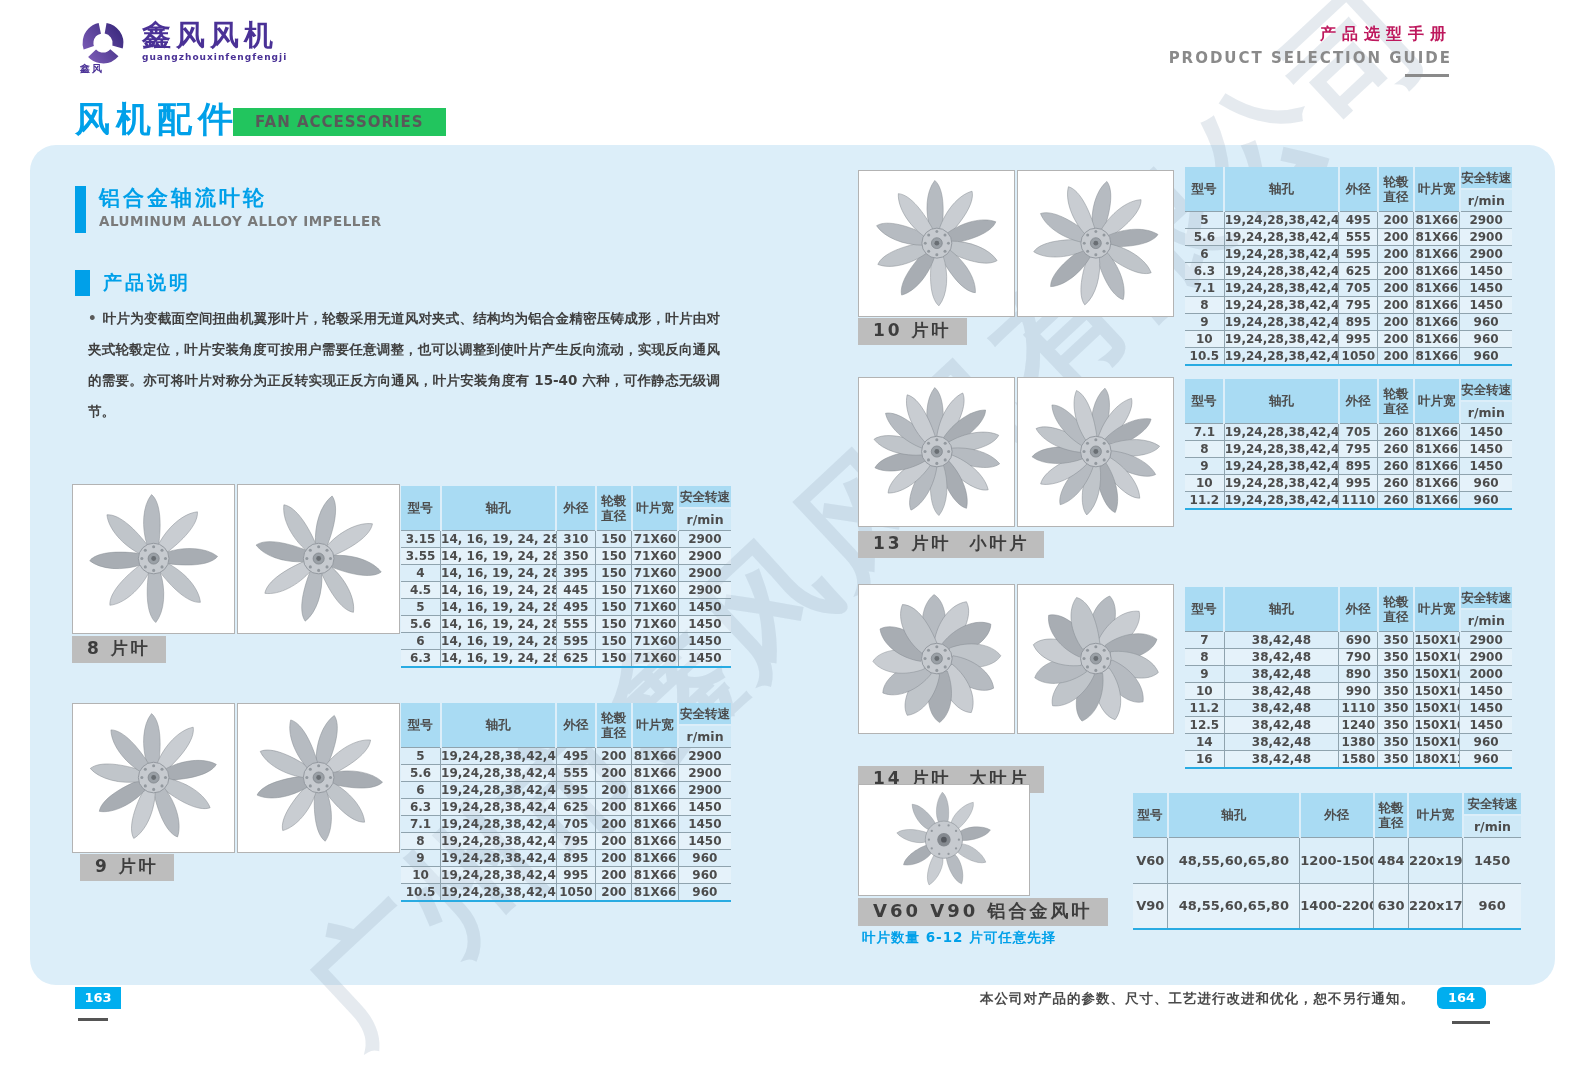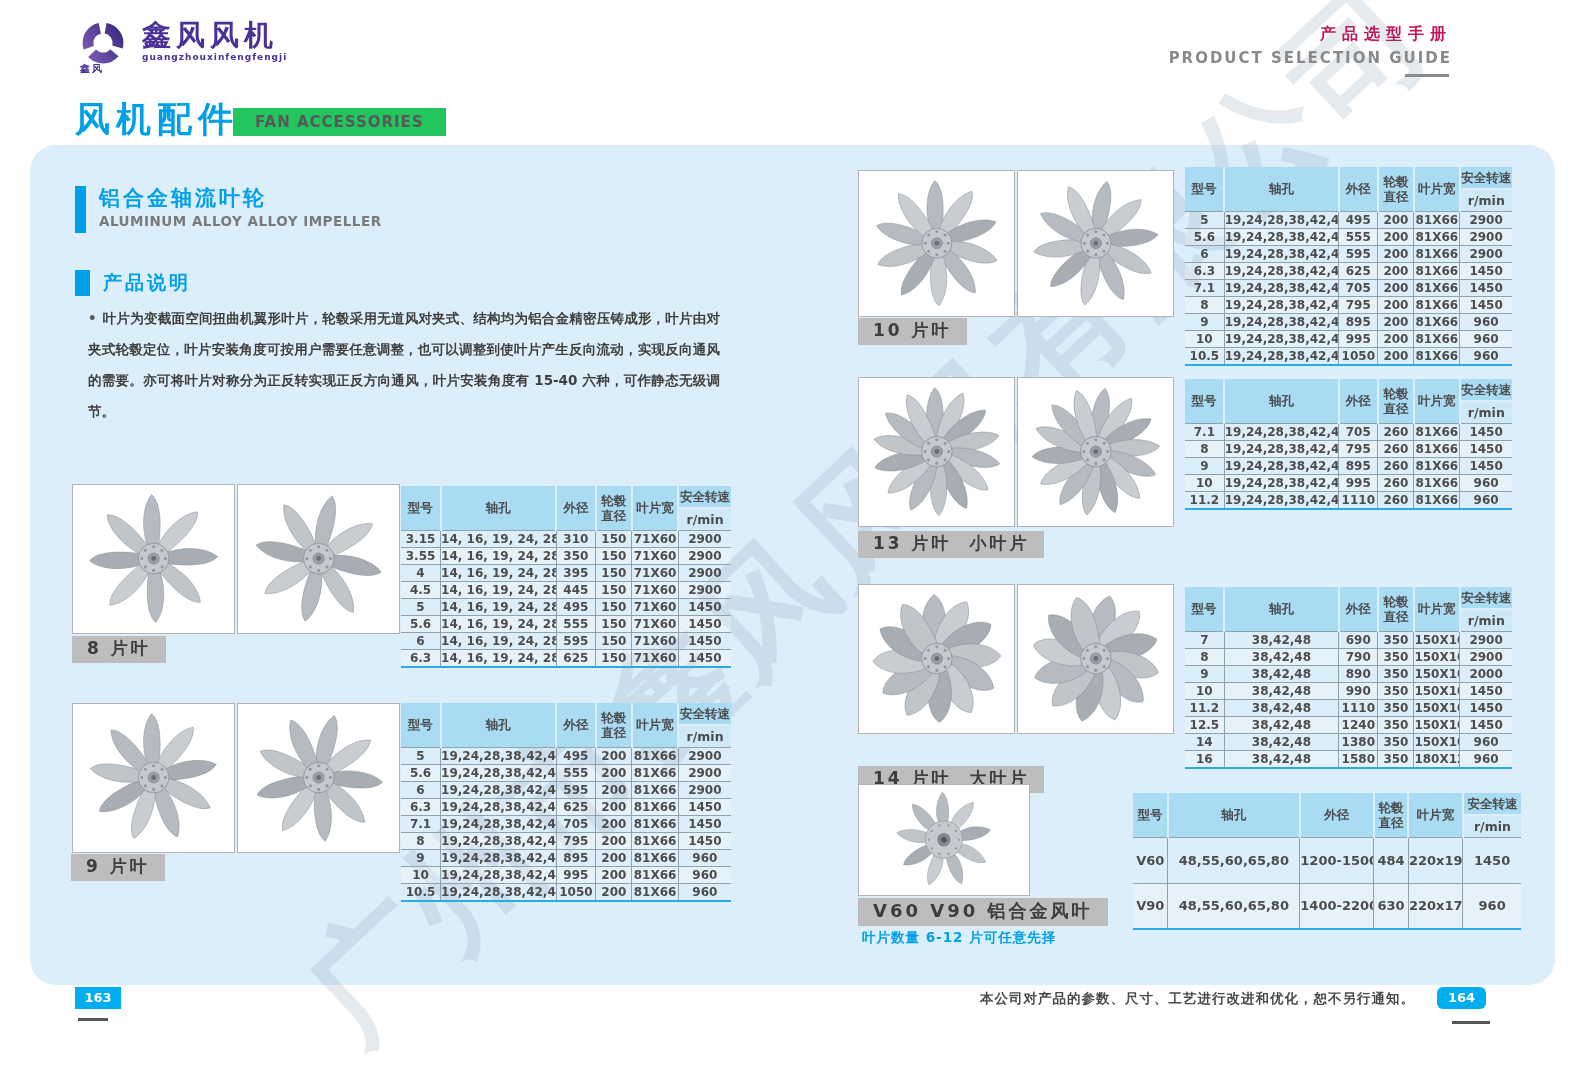--- a/index.html
+++ b/index.html
@@ -453,21 +453,21 @@
           <td class="c0">10.5</td>
           <td class="c1">19,24,28,38,42,48</td>
           <td class="c2">1050</td>
           <td class="c3">200</td>
           <td class="c4">81X66</td>
           <td class="c5">960</td>
         </tr>
       </tbody>
     </table>
   </div>
-<div class="cap" style="left:71px; top:854px;">9 片叶</div>
+<div class="cap" style="left:80px; top:854px;">9 片叶</div>
 
 <div class="photo" style="left:858px; top:170px; width:157px; height:147px;">
     <svg viewBox="-100 -100 200 200" preserveAspectRatio="xMidYMid meet">
       <g transform="rotate(0)">
         <path d="M -9,-18 C -18,-45 -16,-76 -3,-92 C 11,-80 11,-46 7,-18 Z" fill="#b6bbc1" stroke="#878d93" stroke-width="0.7"></path>
       </g>
       <g transform="rotate(36)">
         <path d="M -9,-18 C -18,-45 -16,-76 -3,-92 C 11,-80 11,-46 7,-18 Z" fill="#c9cdd2" stroke="#878d93" stroke-width="0.7"></path>
       </g>
       <g transform="rotate(72)">

